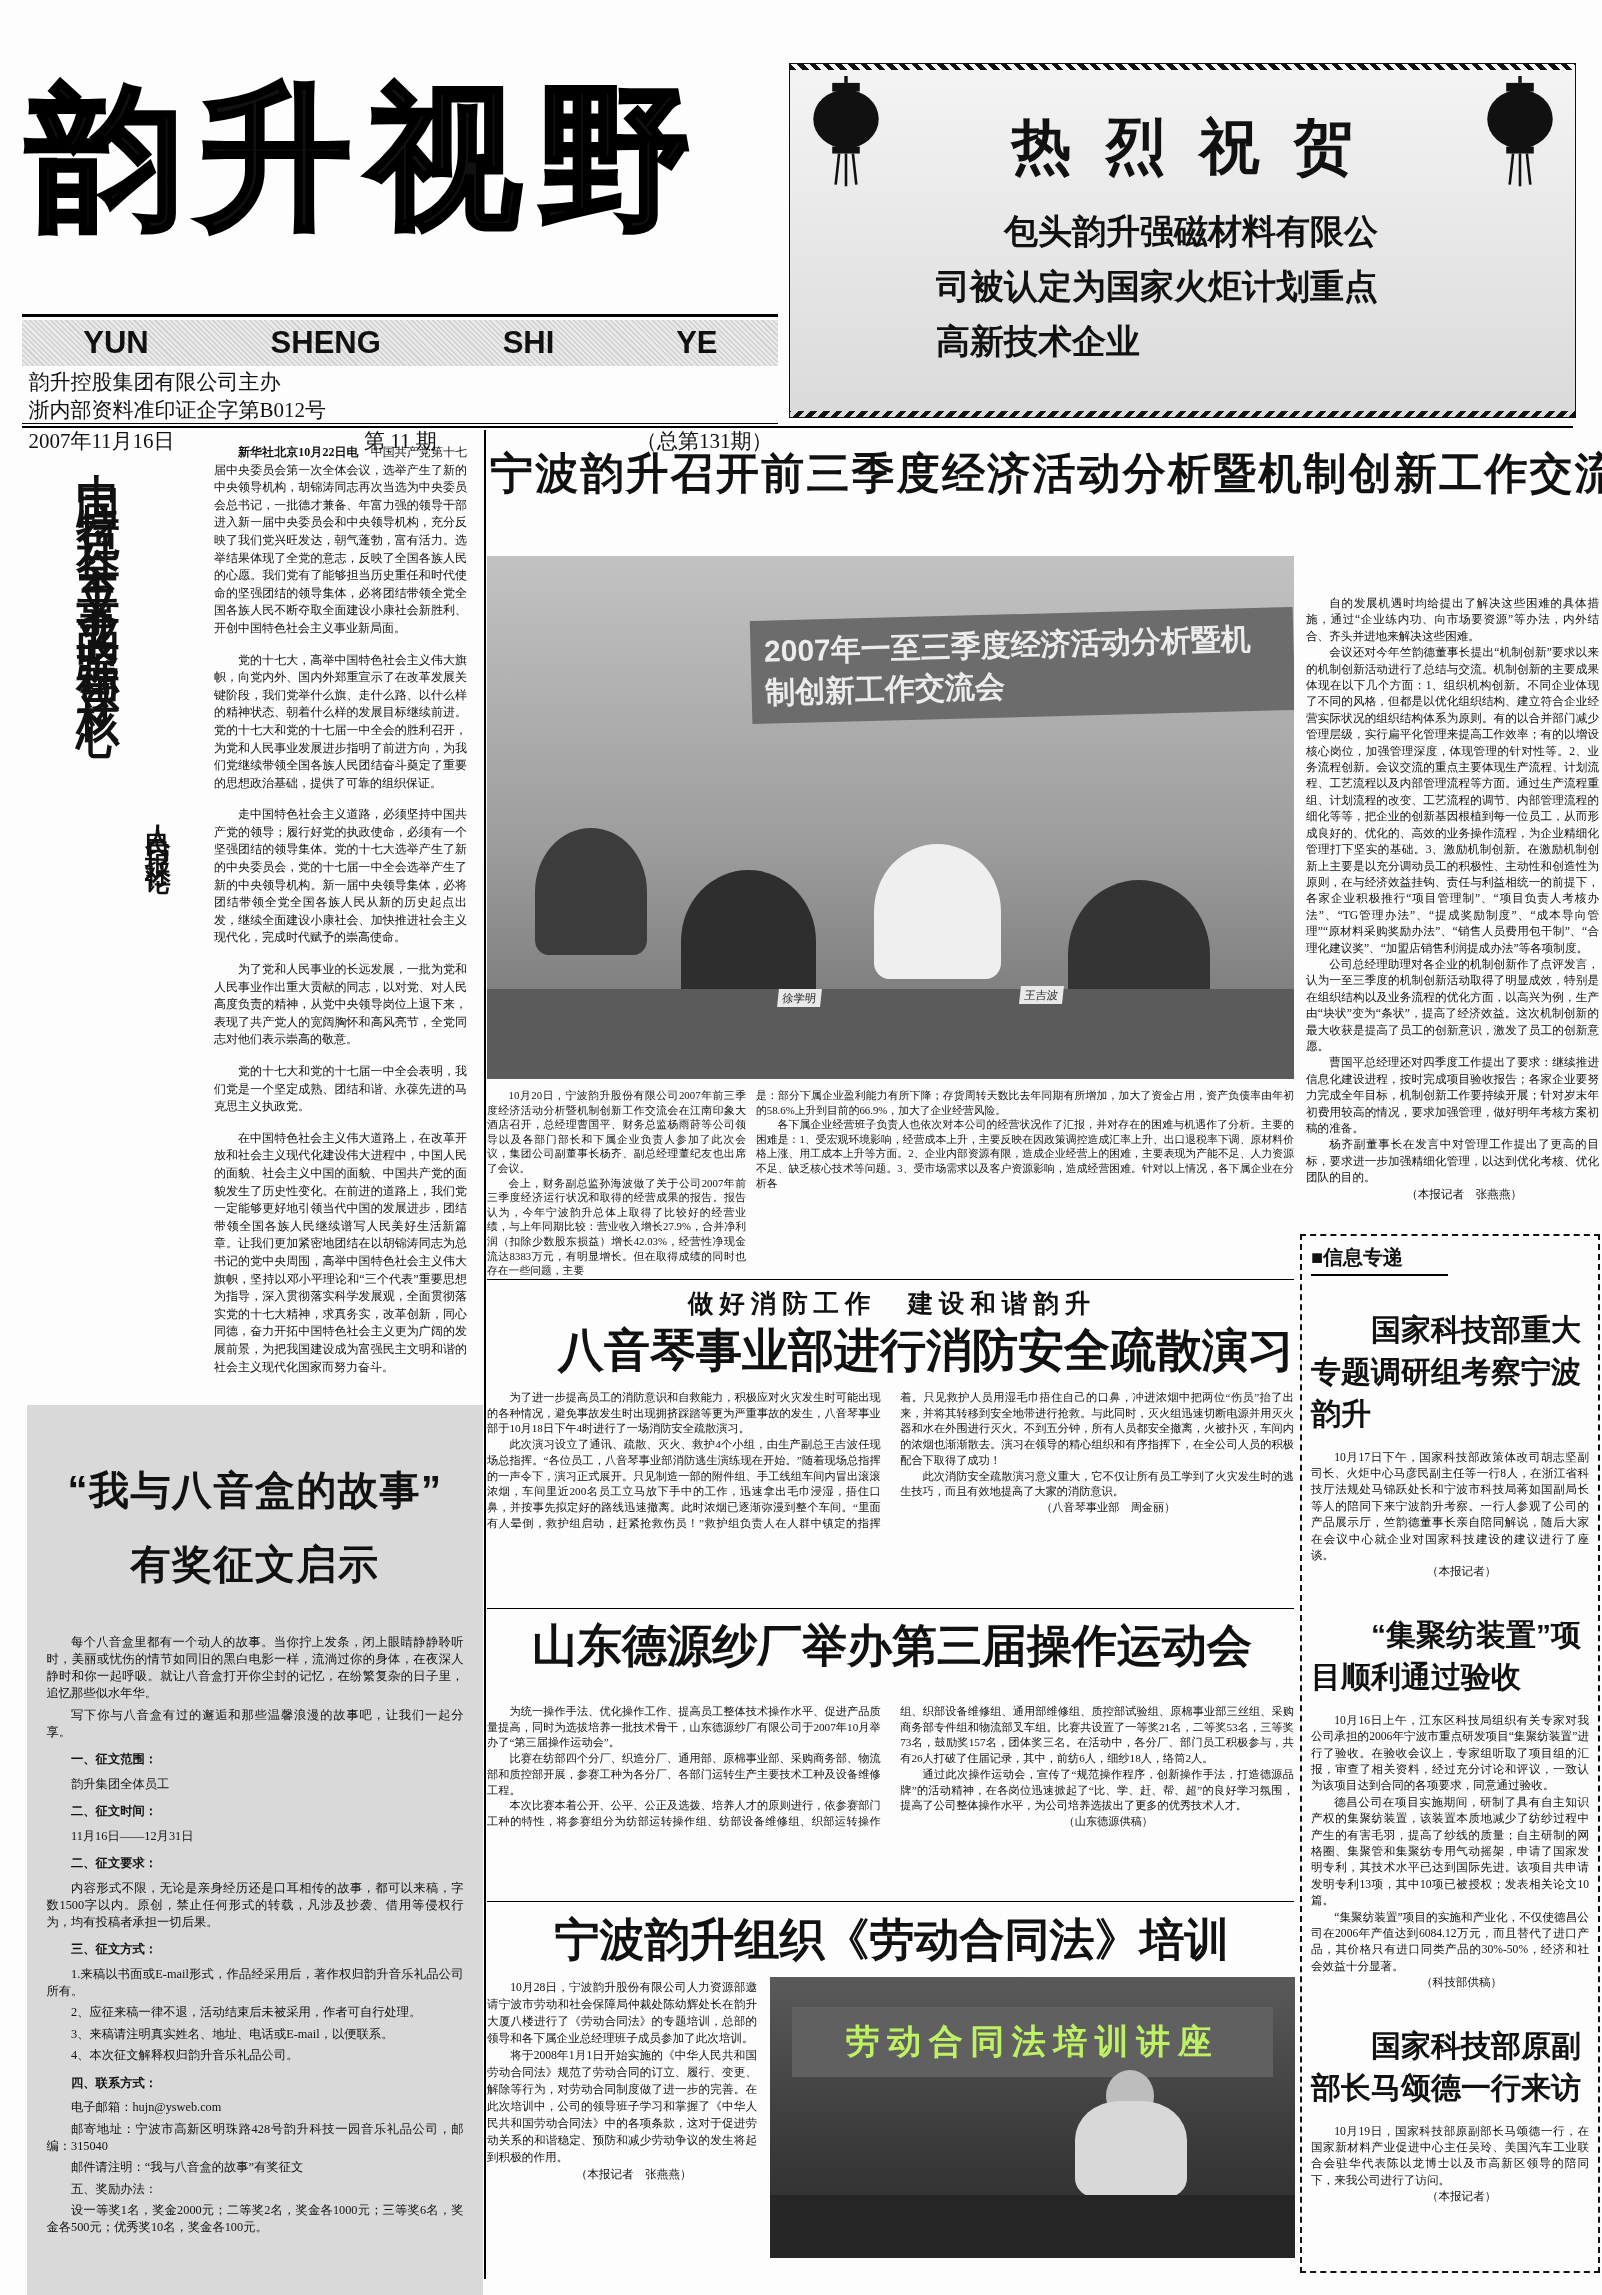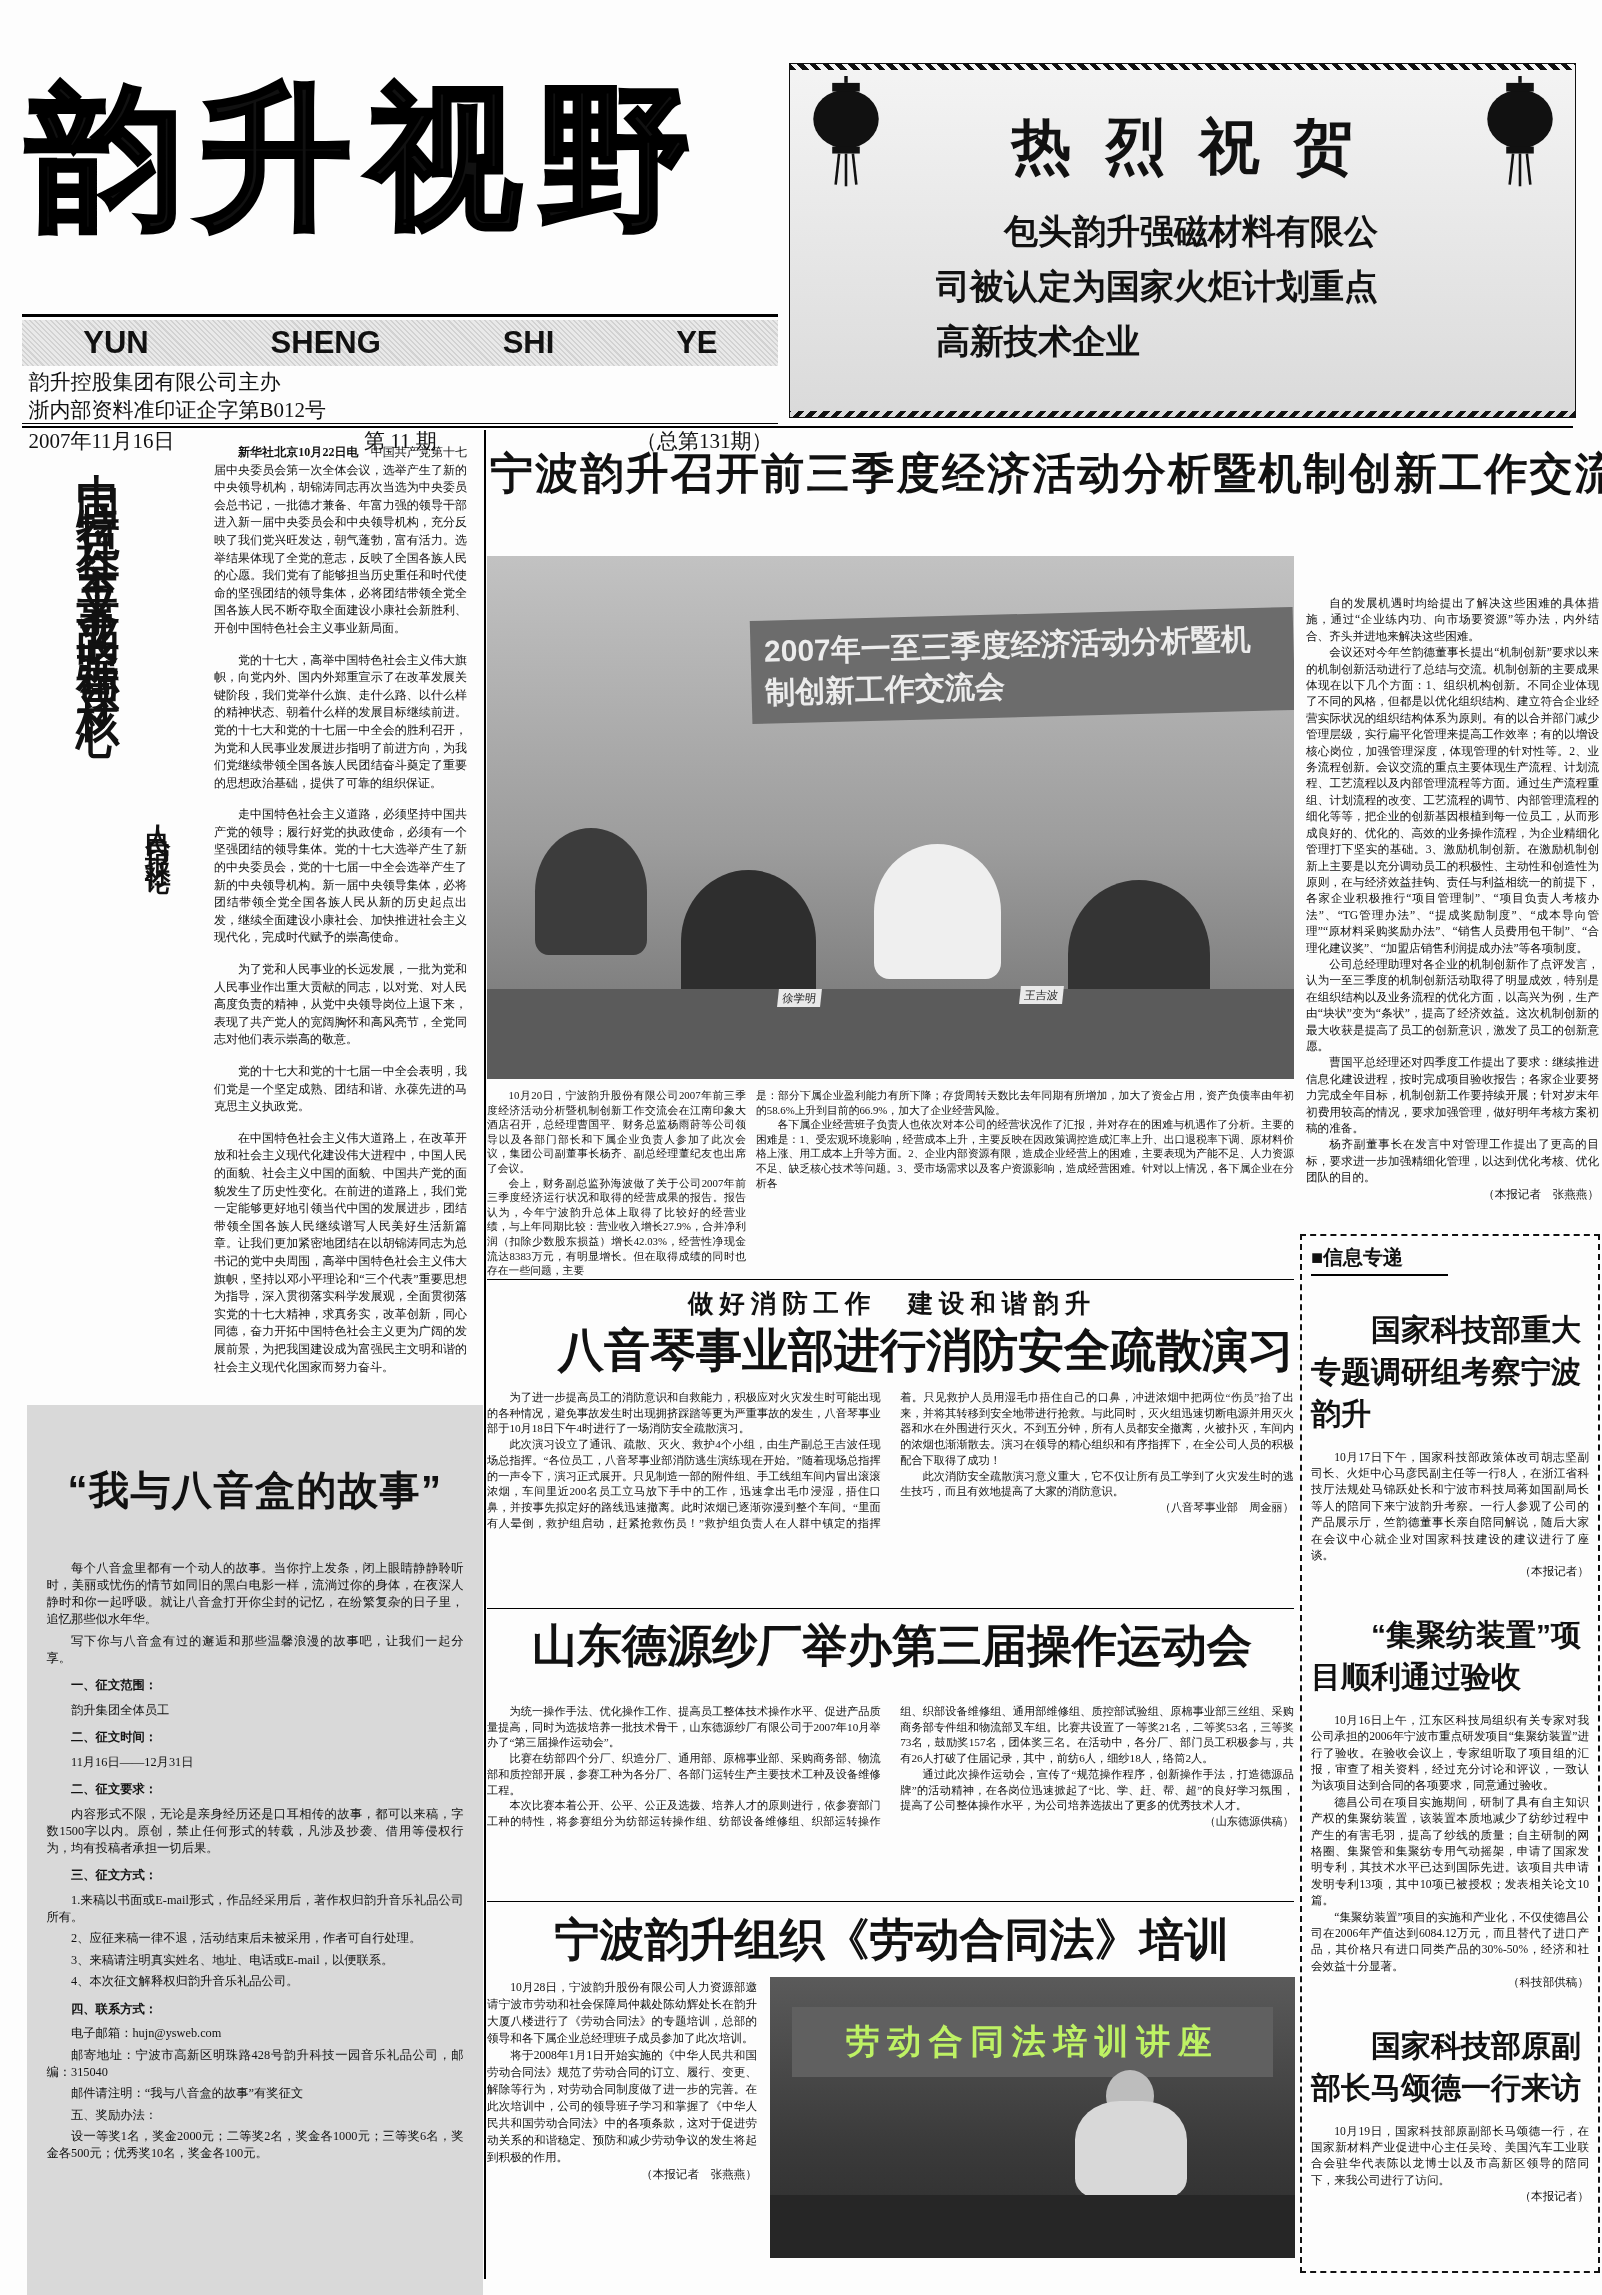--- a/index.html
+++ b/index.html
@@ -2,21 +2,21 @@
 <html style="font-size:12px"><head>
 <meta charset="utf-8">
 <style>
   html,body{margin:0;padding:0;background:#888;}
   .page{position:relative;width:1602px;height:2295px;background:#fdfdfd;color:#111;
         font-family:"Liberation Serif","DejaVu Serif",serif;overflow:hidden;}
   .abs{position:absolute;}
   .sans{font-family:"Liberation Sans","DejaVu Sans",sans-serif;}
   .jt{text-align:justify;text-justify:inter-ideograph;}
   .para{text-indent:2em;margin:0;}
-  .sig{text-align:right;font-family:Liberation Serif, serif;}
+  .sig{text-align:center;font-family:Liberation Serif, serif;}
 
   
   .masthead-title{left:27px;top:81px;width:750px;font-size:154px;font-weight:900;
       letter-spacing:16.4px;line-height:1;white-space:nowrap;font-family:"Liberation Sans",sans-serif;
       -webkit-text-stroke:3.7px #000;}
   .info-box{left:22.4px;top:314px;width:756px;height:106px;border-top:3.7px solid #000;border-bottom:1.5px solid #000;}
   .pinyin-band{display:flex;justify-content:space-around;align-items:center;height:46px;
       margin-top:3px;font-size:31px;font-weight:bold;
       background:repeating-linear-gradient(45deg,#d2d2d2 0 1.5px,#e9e9e9 1.5px 3.7px);}
   .info-row{display:flex;justify-content:space-between;font-size:21px;padding:1.5px 6px;flex-direction:column;}
@@ -233,20 +233,21 @@
   </div>
   <div class="abs labor-photo">
     <div class="banner">劳动合同法培训讲座</div>
     <div class="speaker-head"></div>
     <div class="speaker"></div>
     <div class="labor-table"></div>
   </div>
 
   <div class="abs essay">
     <p class="essay-h essay-h1">“我与八音盒的故事”</p>
+    <p class="essay-h essay-h2">有奖征文启示</p>
     <div class="essay-body jt">
       <p class="essay-line">每个八音盒里都有一个动人的故事。当你拧上发条，闭上眼睛静静聆听时，美丽或忧伤的情节如同旧的黑白电影一样，流淌过你的身体，在夜深人静时和你一起呼吸。就让八音盒打开你尘封的记忆，在纷繁复杂的日子里，追忆那些似水年华。</p>
       <p class="essay-line">写下你与八音盒有过的邂逅和那些温馨浪漫的故事吧，让我们一起分享。</p>
 
       <p class="essay-sec-title">一、征文范围：</p>
       <p class="essay-line">韵升集团全体员工</p>
 
       <p class="essay-sec-title">二、征文时间：</p>
       <p class="essay-line">11月16日——12月31日</p>
 

